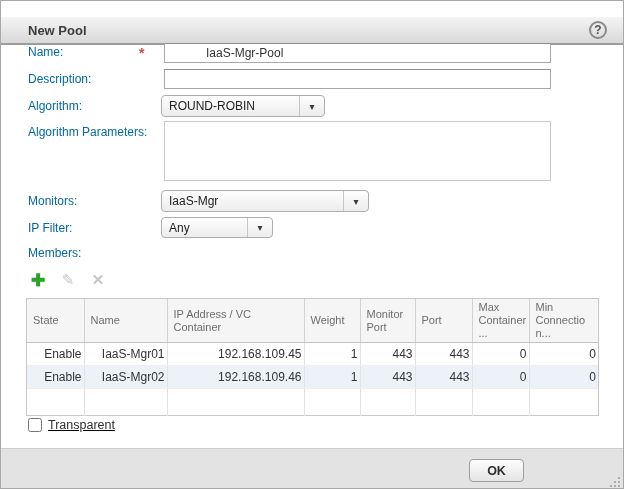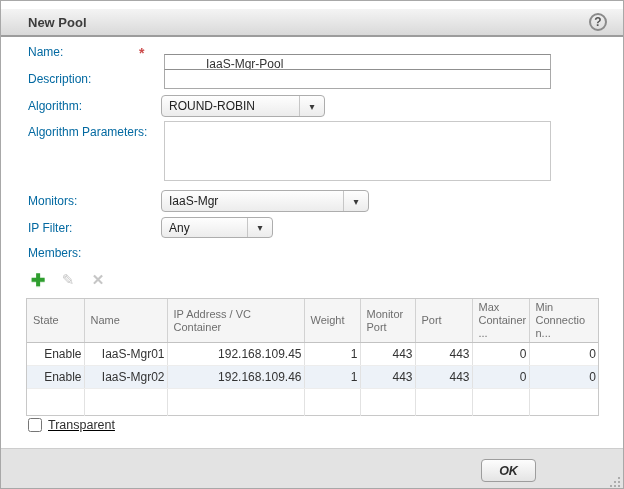--- a/index.html
+++ b/index.html
@@ -4,21 +4,21 @@
 <style>
   html,body { margin:0; padding:0; background:#fff; }
   * { box-sizing:border-box; }
   .dialog {
     position:relative; width:624px; height:489px;
     font-family:"Liberation Sans", sans-serif;
     background:#ffffff; border:1px solid #a8a8a8; overflow:hidden;
   }
   
   .titlebar {
-    position:absolute; left:0; top:8px; width:100%; height:28px;
+    position:absolute; left:0; top:16px; width:100%; height:28px;
     background:linear-gradient(#f4f4f4,#d9d9d9);
     border-bottom:2px solid #9c9c9c;
     display:flex; align-items:center;
   }
   .titlebar .title {
     margin-left:27px; font-size:13px; font-weight:bold; color:#3c3c3c;
   }
   .help-btn {
     position:absolute; right:16px; top:4px; width:18px; height:18px;
     border:2px solid #8a8a8a; border-radius:50%;
@@ -94,37 +94,37 @@
     position:absolute; left:0; top:447px; width:100%; height:42px;
     background:#e3e3e3; border-top:1px solid #cdcdcd;
   }
   .btn {
     position:absolute; top:10px; width:55px; height:23px;
     border:1px solid #9d9d9d; border-radius:4px;
     background:linear-gradient(#fdfdfd,#e4e4e4);
     font-family:"Liberation Sans", sans-serif; font-size:12.5px; color:#2e2e2e;
     display:flex; align-items:center; justify-content:center; cursor:pointer;
   }
-  .btn-ok { left:480px; font-weight:bold;font-style:italic; }
+  .btn-ok { left:468px; font-weight:bold; }
   .btn-cancel { left:543px; }
   .grip { position:absolute; right:2px; bottom:2px; }
 </style>
 </head>
 <body>
 
 <div class="dialog">
 
   <div class="titlebar">
     <span class="title">New Pool</span>
     <span class="help-btn">?</span>
   </div>
 
   <span class="lbl" style="top:44px">Name:</span>
   <span class="req">*</span>
-  <input class="txt" style="top: 53px; padding-left: 41px;" type="text" value="IaaS-Mgr-Pool">
+  <input class="txt" style="top: 42px; padding-left: 41px;" type="text" value="IaaS-Mgr-Pool">
 
   <span class="lbl" style="top:71px">Description:</span>
   <input class="txt" style="top: 68px;" type="text" value="">
 
   <span class="lbl" style="top:98px">Algorithm:</span>
   <div class="dropdown" style="left:160px; top:94px; width:164px;">
     <span class="dd-value">ROUND-ROBIN</span>
     <span class="dd-arrow">▾</span>
   </div>
 

